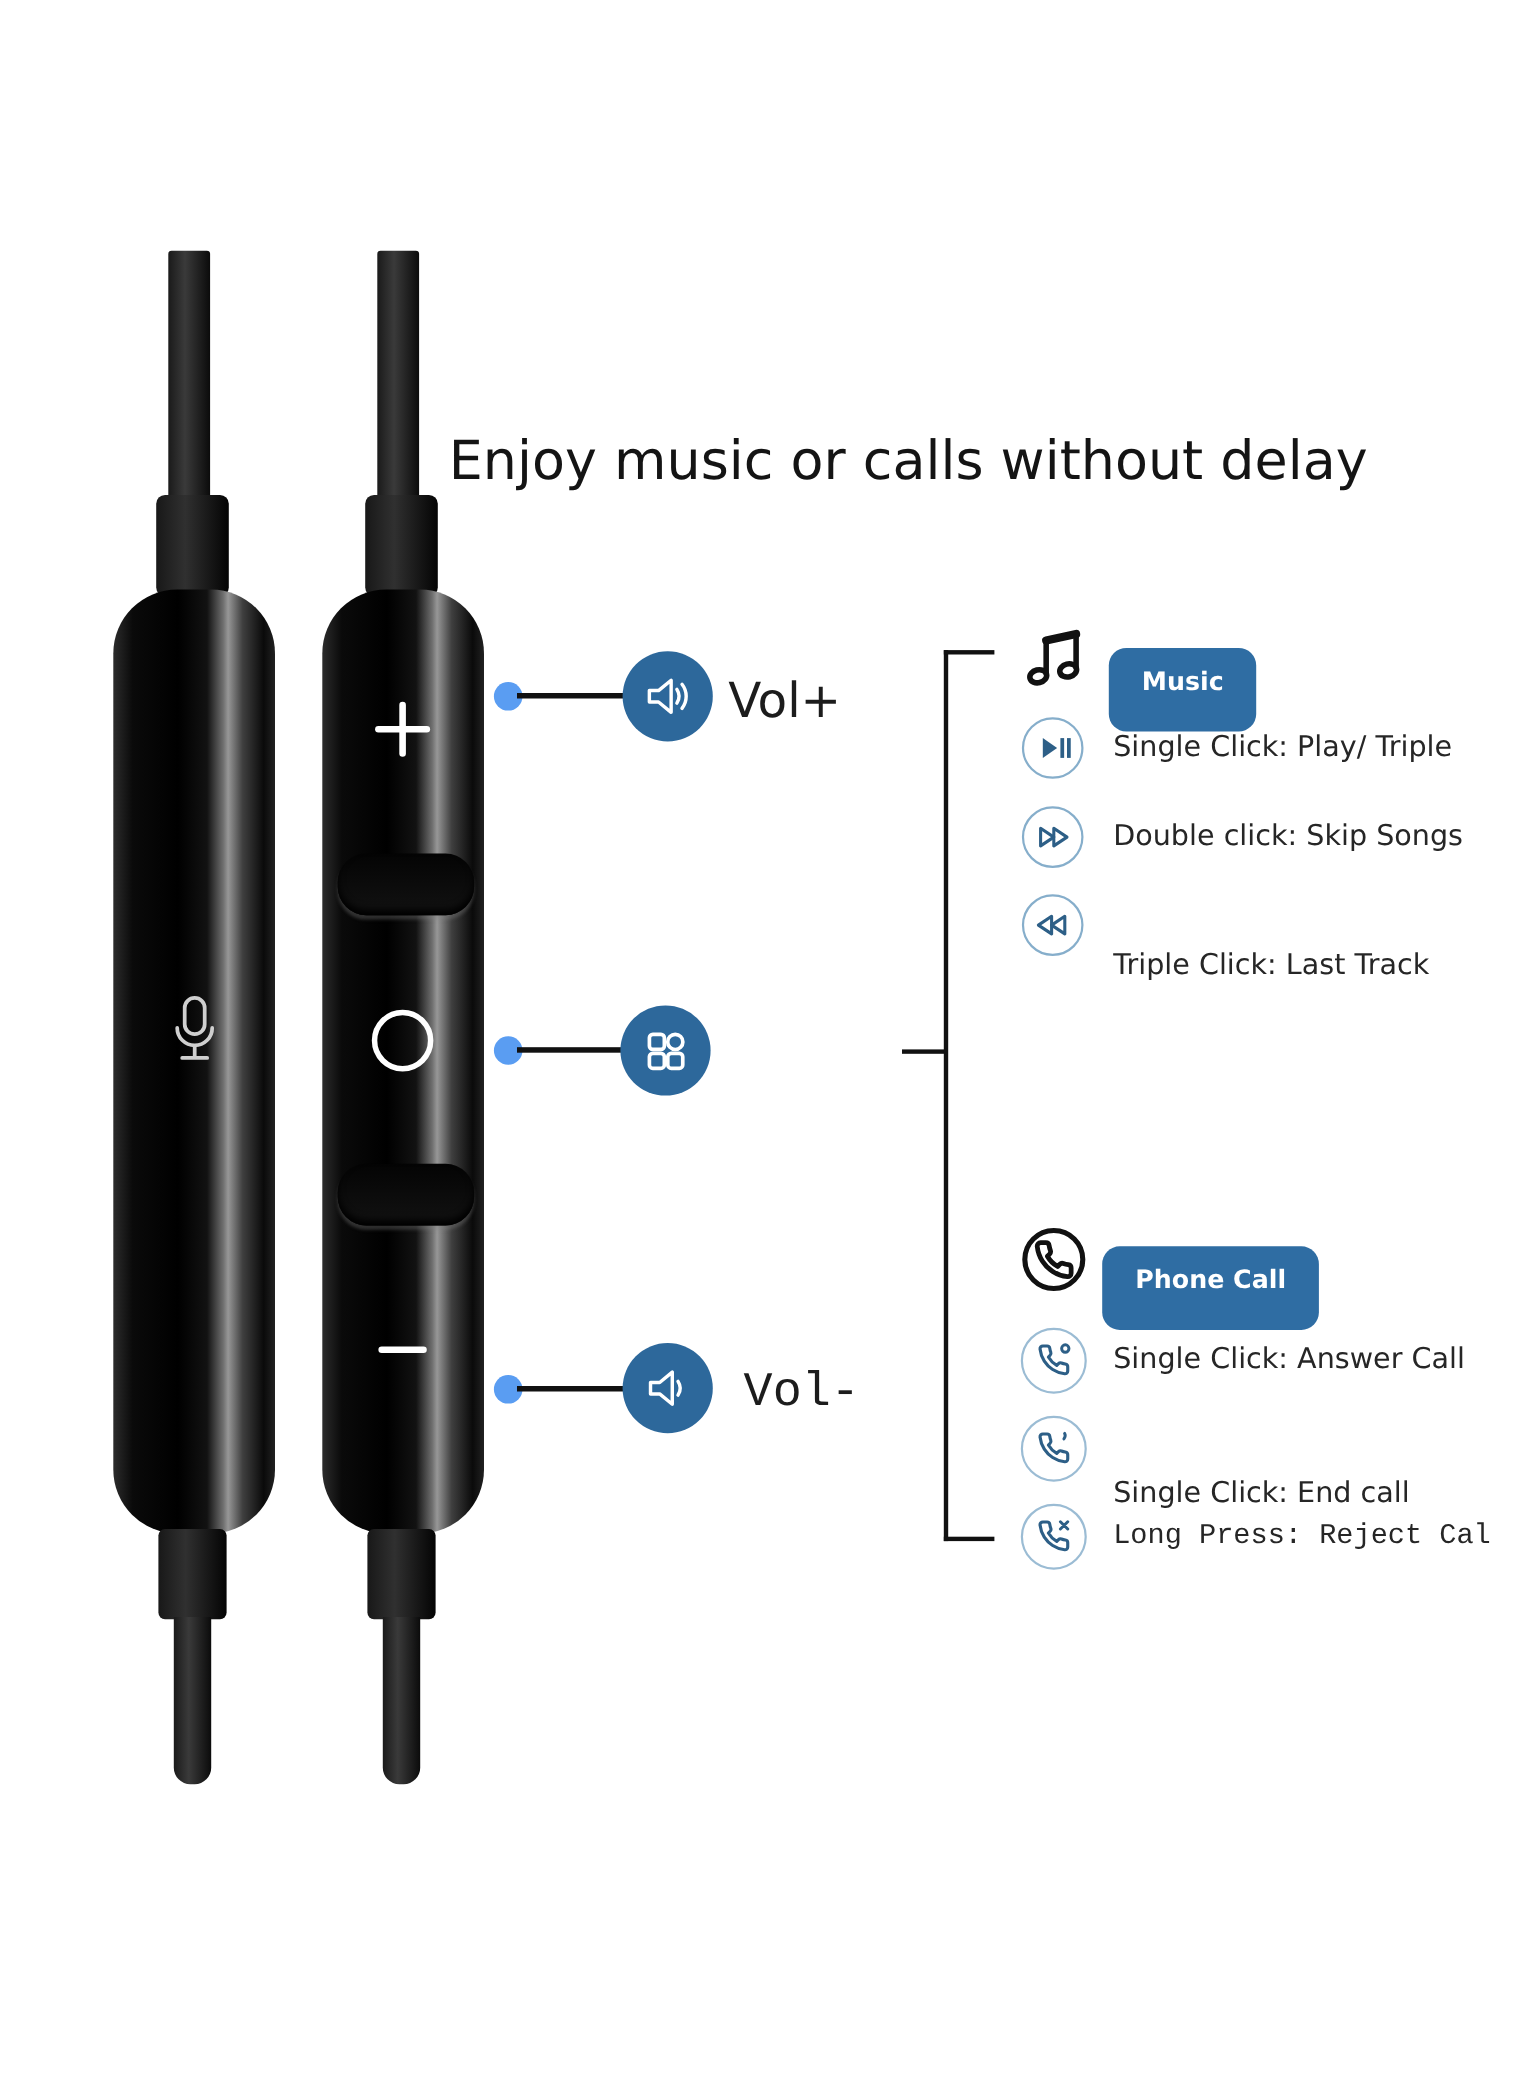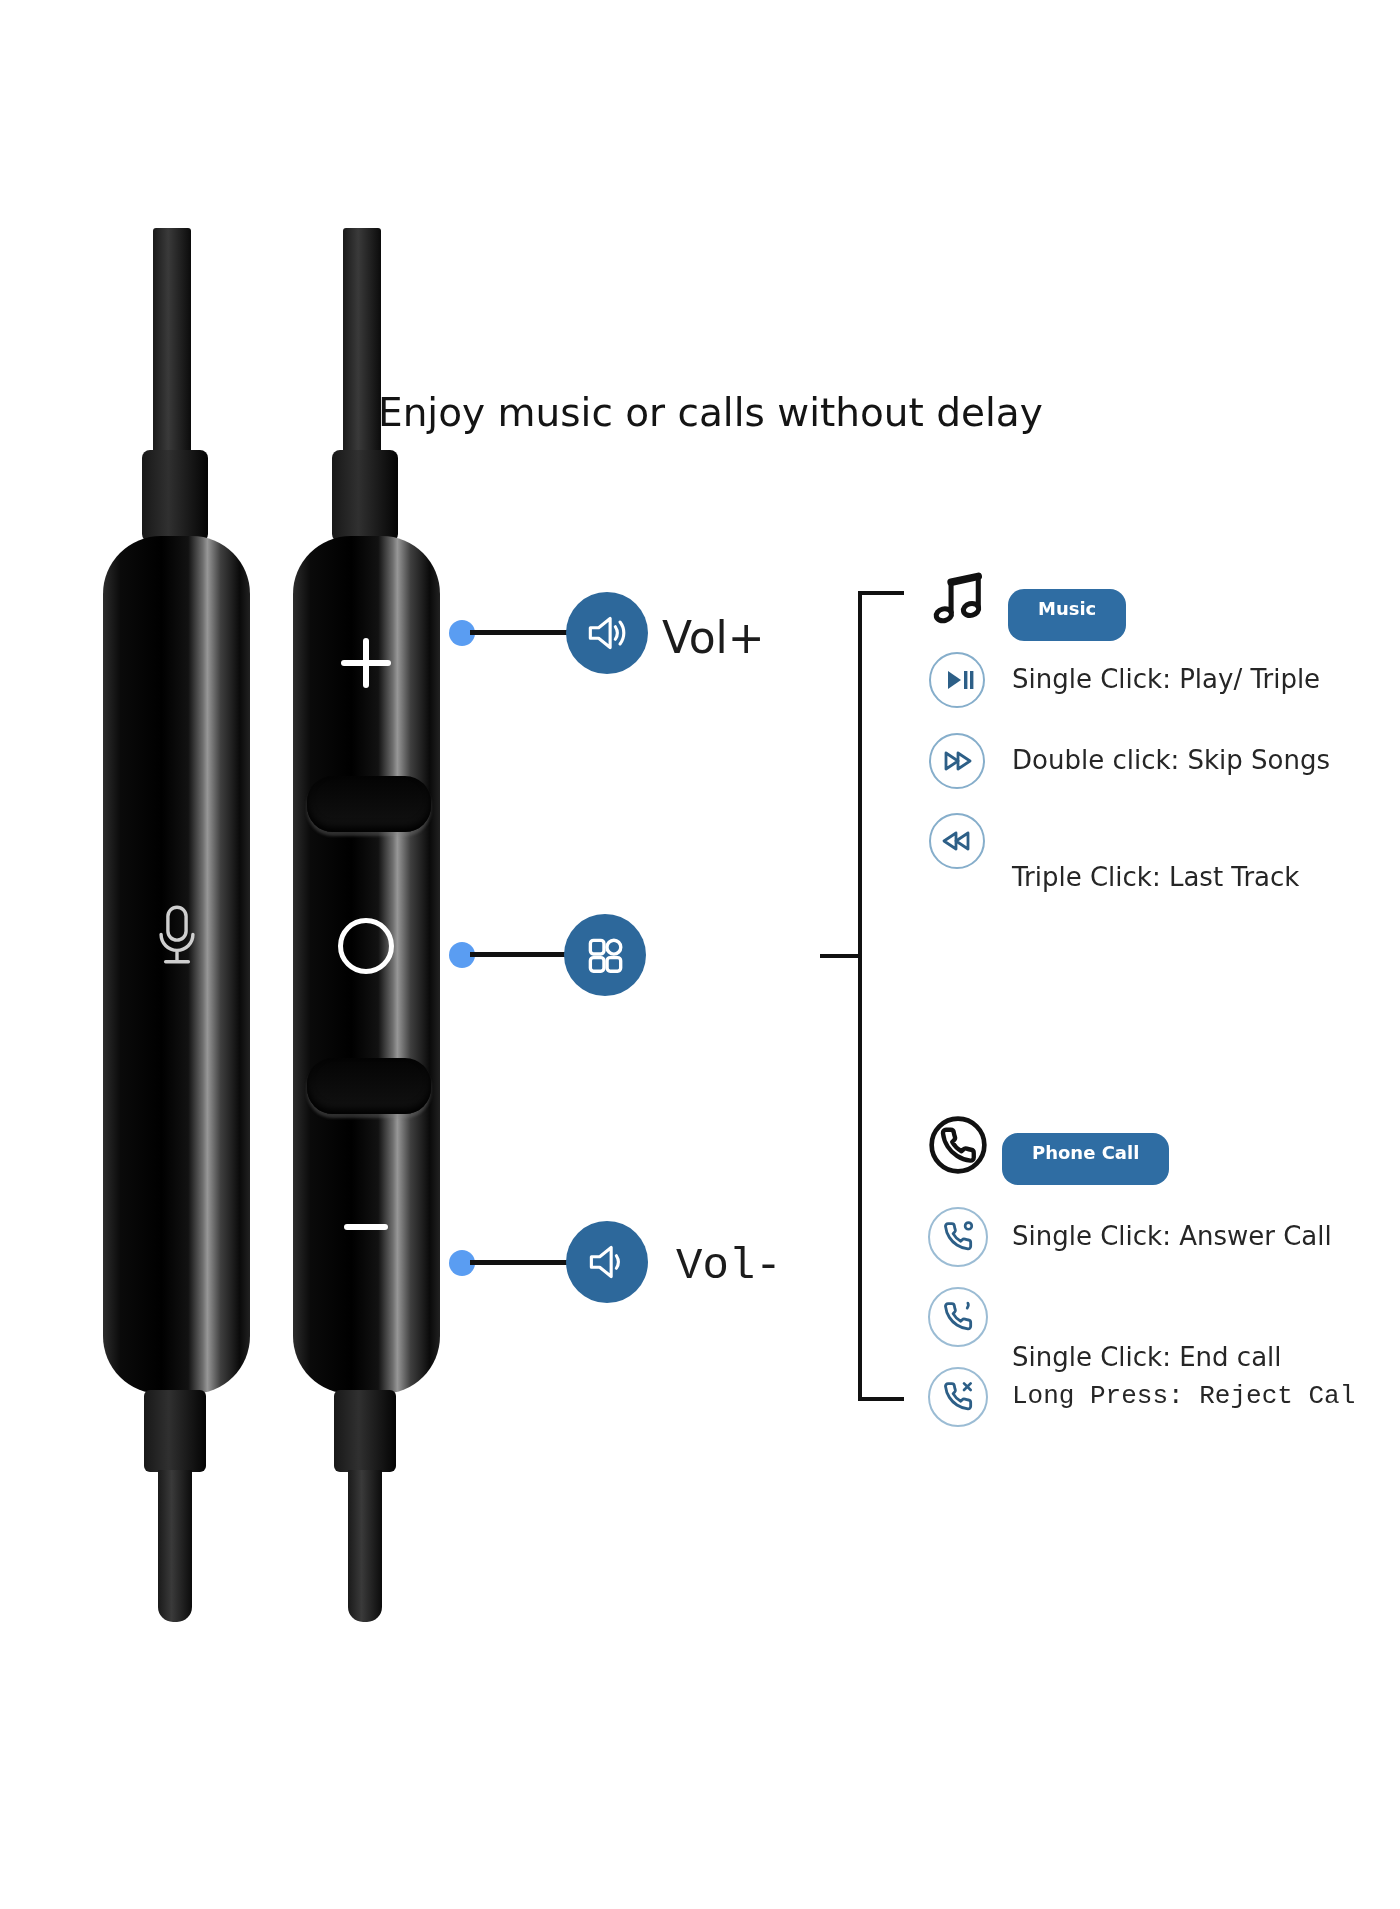--- a/index.html
+++ b/index.html
@@ -4,21 +4,21 @@
 <style>
   html,body{margin:0;padding:0;background:#fff;}
   #canvas{position:relative;width:1400px;height:1909px;background:#ffffff;overflow:hidden;
           font-family:"DejaVu Sans","Liberation Sans",sans-serif;}
   .abs{position:absolute;}
 
   
   .title{left:398px;top:256px;font-size:62px;font-weight:700;letter-spacing:-2px;white-space:nowrap;
          background:linear-gradient(90deg,#9a43c9 0%,#6a47cf 32%,#2b59d0 62%,#1b5ed1 100%);
          -webkit-background-clip:text;background-clip:text;color:transparent;-webkit-text-fill-color:transparent;}
-  .subtitle{left:378px;top:390px;font-size:39px;color:#141414;white-space:nowrap;}
+  .subtitle{left:408px;top:390px;font-size:49px;color:#141414;white-space:nowrap;}
 
   
   .cable{background:linear-gradient(to right,#1a1a1a,#3a3a3a 40%,#0b0b0b);}
   .strain{border-radius:8px;background:linear-gradient(to right,#181818,#303030 40%,#040404);}
   .podbody{border-radius:58px;
      background:linear-gradient(to right,#2c2c2c 0%,#0a0a0a 12%,#000 40%,#121212 58%,#6f6f6f 68%,#979797 71%,#3f3f3f 80%,#0a0a0a 93%,#212121 100%);}
   .groove{border-radius:26px;background:linear-gradient(#040404,#121212);
           box-shadow:0 4px 3px rgba(130,130,130,.35), inset 0 -5px 7px #000;}
   .circle-btn{border:5px solid #fff;border-radius:50%;background:transparent;}
   .bar{background:#fff;border-radius:3px;}
@@ -27,22 +27,22 @@
   .dot{width:26px;height:26px;border-radius:50%;background:#5a9df2;}
   .cline{height:5px;background:#111;}
   .bigcircle{width:82px;height:82px;border-radius:50%;background:#2d689b;display:flex;align-items:center;justify-content:center;}
   .callout-label{font-size:44px;color:#1c1c1c;white-space:nowrap;}
   .multi-label{font-size:30px;line-height:39px;color:#1d1d1d;}
 
   
   .bline{background:#111;}
 
   
-  .badge{height:44px;line-height:31px;padding:4px 30px;border-radius:16px;background:#2f6da3;
-         color:#fff;font-size:18px;font-weight:700;white-space:nowrap;}
+  .badge{height:44px;line-height:31px;padding:16px 30px;border-radius:16px;background:#2f6da3;
+         color:#fff;font-size:23px;font-weight:700;white-space:nowrap;}
   .row-icon{border-radius:50%;display:flex;align-items:center;justify-content:center;background:#fff;}
   .row-icon.music{width:52px;height:52px;border:2px solid #86aecb;}
   .row-icon.phone{width:56px;height:56px;border:2px solid #9bbcd4;}
   .row-text{font-size:26px;color:#262626;white-space:nowrap;}
 </style>
 </head>
 <body>
 
 <div id="canvas">
 

